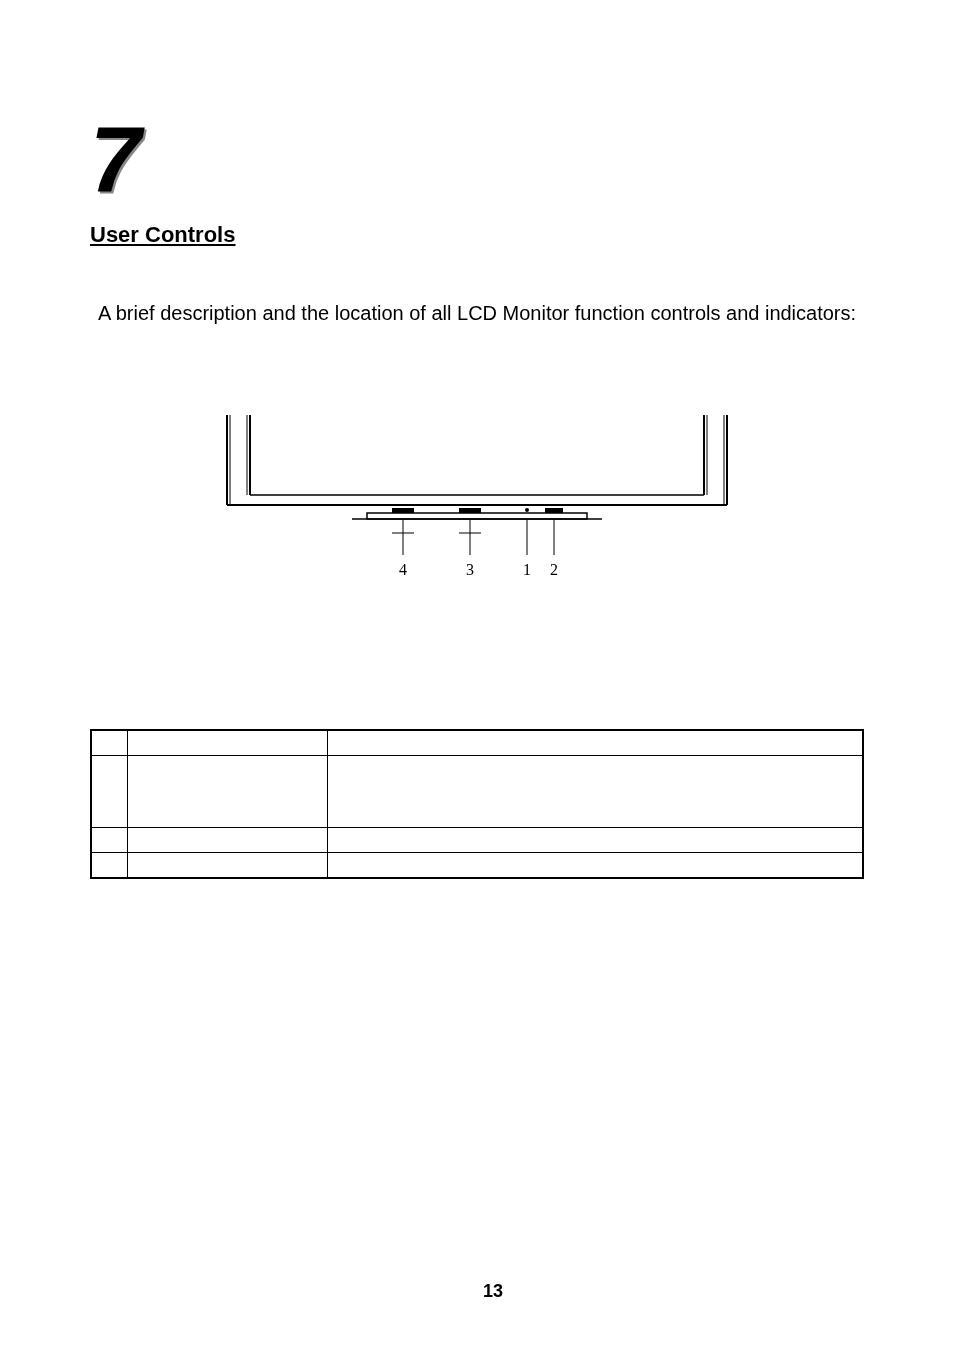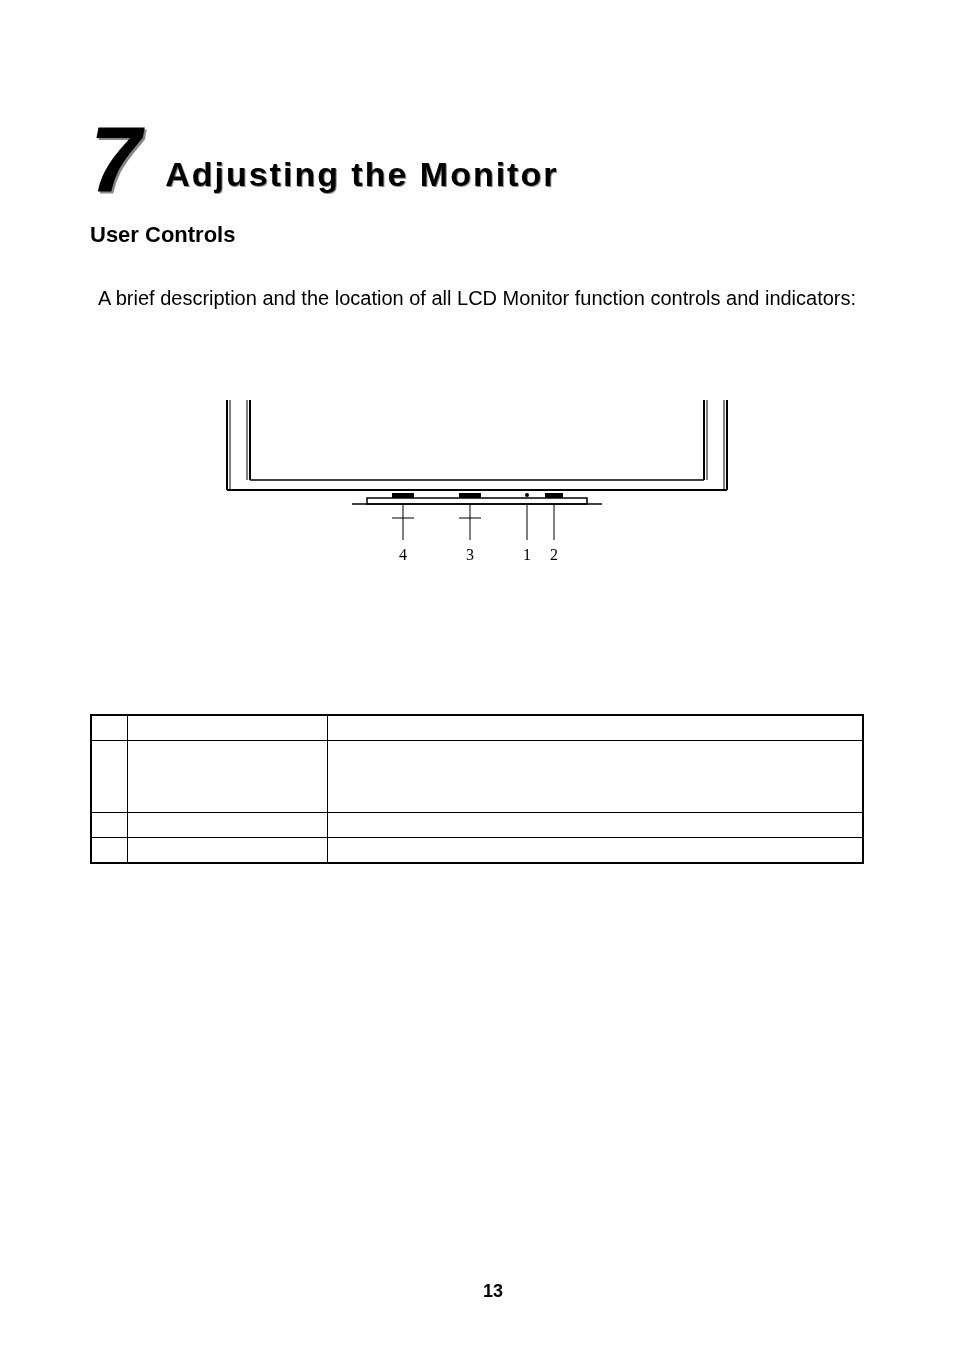--- a/index.html
+++ b/index.html
@@ -34,21 +34,22 @@
       font-size: 34px;
       font-weight: bold;
       font-family: "Arial Black", Arial, sans-serif;
       letter-spacing: 2px;
       text-shadow: 1px 1px 0 #888;
       padding-bottom: 4px;
     }
     .section-header {
       font-size: 22px;
       font-weight: bold;
-      margin-bottom: 28px;
+      text-decoration: underline;
+      margin-bottom: 43px;
     }
     .intro {
       font-size: 20px;
       line-height: 2.2;
       margin-bottom: 70px;
       text-align: center;
     }
     .diagram {
       text-align: center;
       margin-bottom: 120px;
@@ -84,21 +85,20 @@
       text-align: center;
       font-size: 18px;
       font-weight: bold;
     }
   </style>
 </head>
 <body>
 
 <div class="chapter-header">
   <div class="chapter-number">7</div>
-  <div class="chapter-title">Adjusting the Monitor</div>
 </div>
 
 <div class="section-header">User Controls</div>
 
 <div class="intro">A brief description and the location of all LCD Monitor function controls and indicators:</div>
 
 <div class="diagram">
   <svg width="560" height="200" viewBox="0 0 560 200">
 
     <line x1="30" y1="10" x2="30" y2="100" stroke="#000" stroke-width="2"></line>

